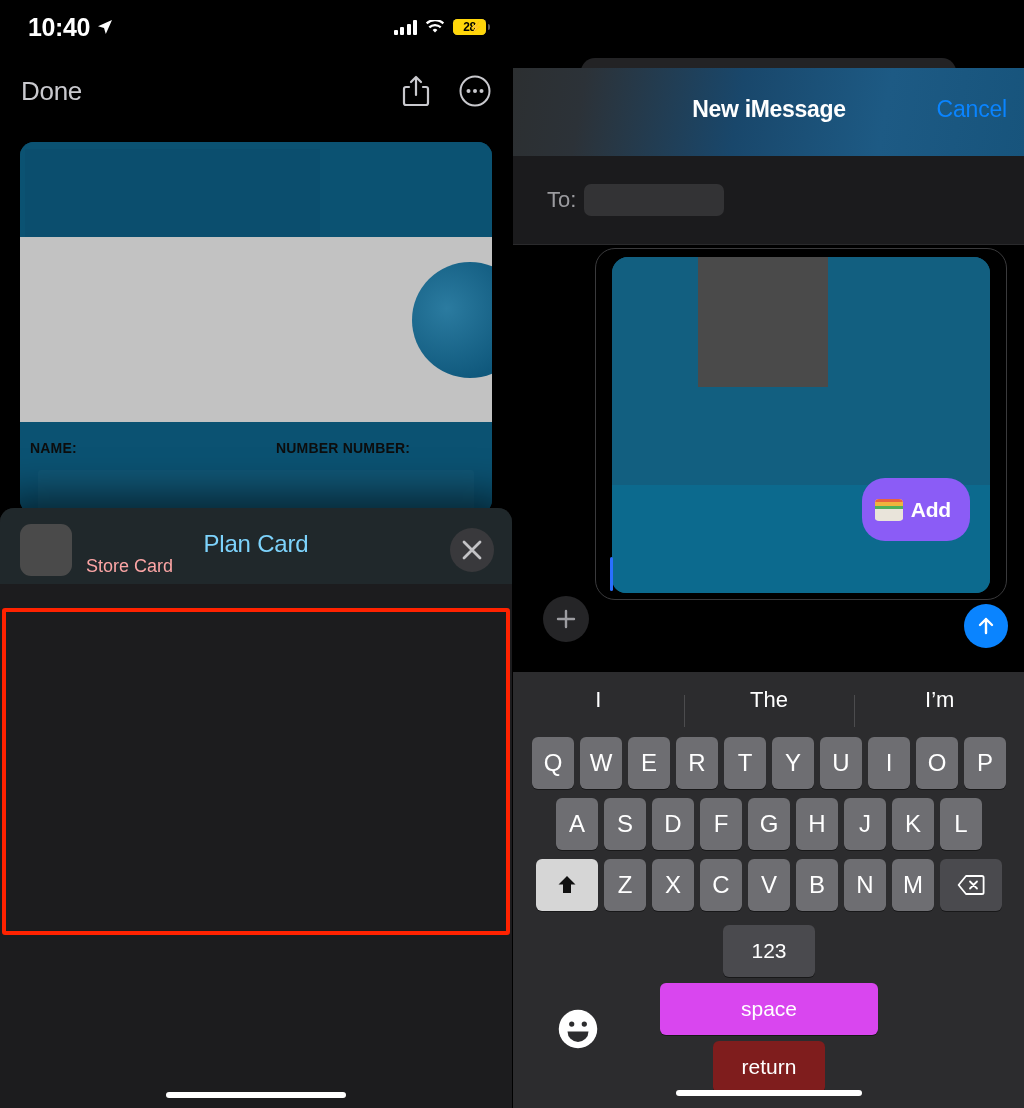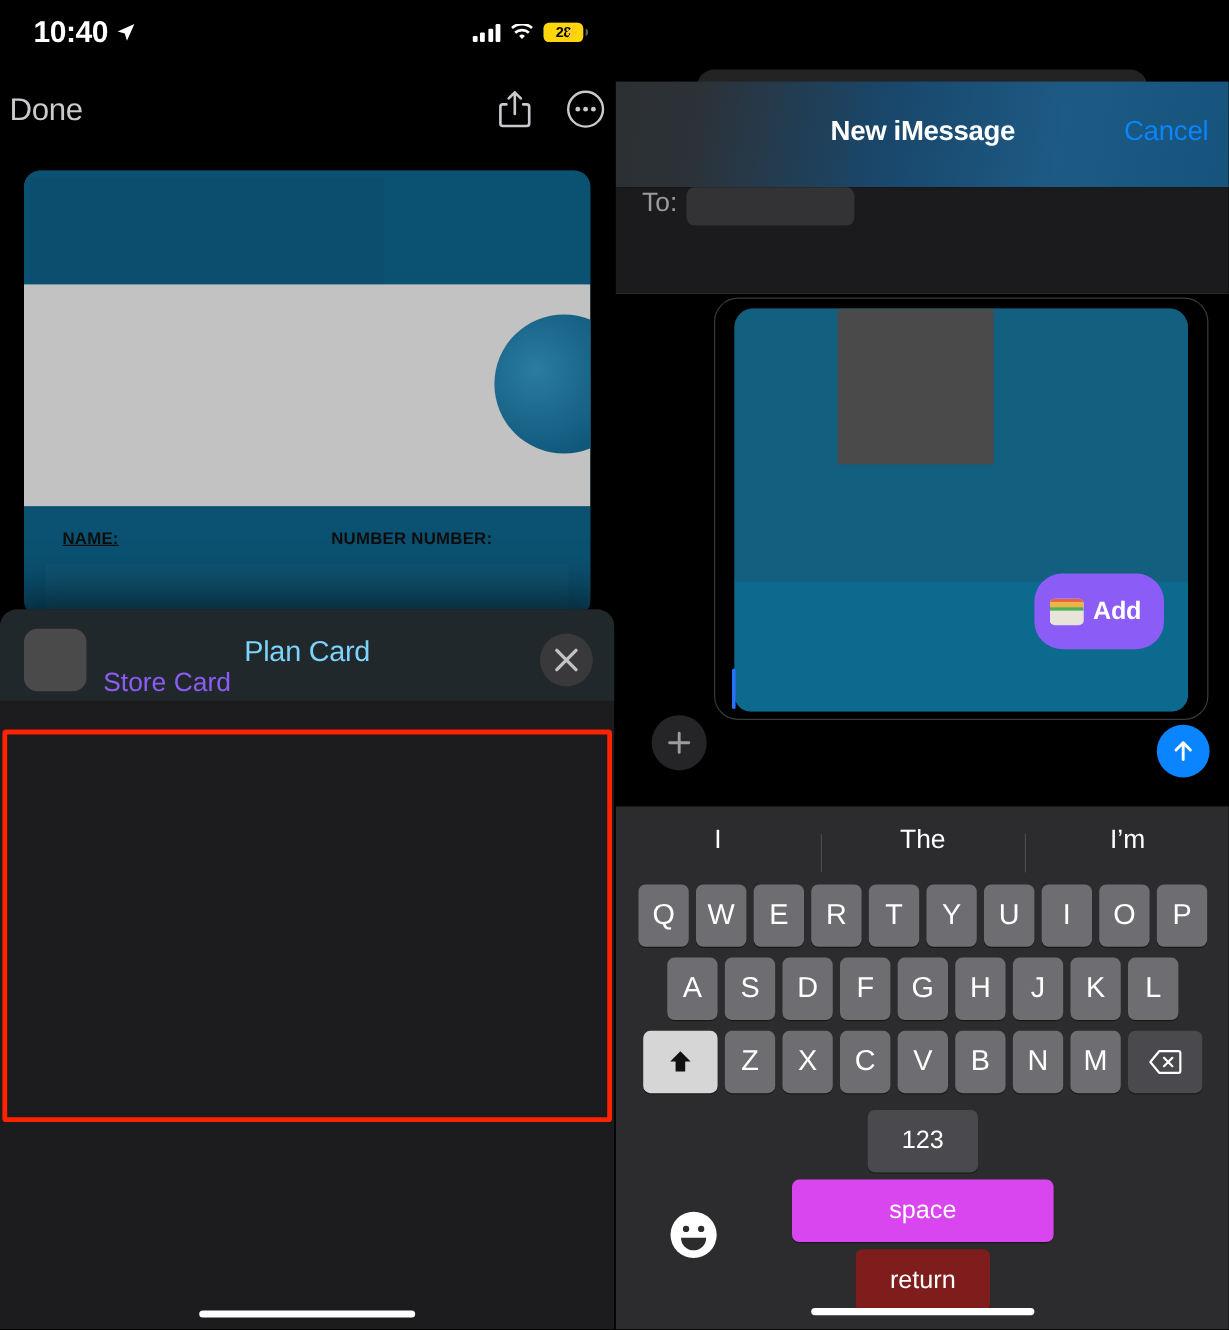--- a/index.html
+++ b/index.html
@@ -30,71 +30,71 @@
   .batt::after{content:"";position:absolute;right:-4px;top:5px;width:2.5px;height:6px;
     background:#5a5a5a;border-radius:0 2px 2px 0;}
   .batt .fill { height:16px; border-radius:4.5px; background:#ffd60a;
     display:flex; align-items:center; justify-content:center; }
   .batt .lvl { position:absolute; left:0; width:100%; text-align:center;
     font-size:12px; font-weight:700; color:#000; line-height:16px; letter-spacing:-.3px; }
   .batt .bolt { position:absolute; right:3px; top:2px; font-size:11px; color:#000; }
 
   
   .navbar { position:absolute; top:62px; left:0; width:512px; height:58px;
-    display:flex; align-items:center; justify-content:space-between; padding:0 8px; z-index:30; }
+    display:flex; align-items:center; justify-content:space-between; padding:0 21px; z-index:30; }
   .done-btn { color:#c9c9ce; font-size:26px; letter-spacing:-.3px; }
   .nav-icons { display:flex; align-items:center; gap:28px; }
 
   .card-wrap { position:absolute; top:142px; left:20px; width:472px; height:372px;
     border-radius:14px; overflow:hidden; background:#0b5272; }
   .card-top { position:absolute; top:0; left:0; right:0; height:95px; background:#0b5272; }
   .card-top .redact-a { position:absolute; top:7px; left:5px; width:295px; height:88px;
     background:#0b4e6e; }
   .card-mid { position:absolute; top:95px; left:0; right:0; height:185px; background:#c2c2c2; }
   .card-disc { position:absolute; right:-36px; top:120px; width:116px; height:116px;
     border-radius:50%; background:radial-gradient(circle at 30% 40%, #2b7ba0, #0f587c 70%); }
   .card-bot { position:absolute; top:280px; left:0; right:0; bottom:0; background:#0b5272; }
   .card-lbl { position:absolute; top:18px; font-size:14px; font-weight:700;
     color:#0d0d0d; letter-spacing:.2px; }
-  .card-lbl.name { left:32px;text-decoration:underline; }
+  .card-lbl.name { left:10px; }
   .card-lbl.policy { left:256px; }
   .card-ghost { position:absolute; left:18px; right:18px; top:48px; height:44px;
     background:rgba(255,255,255,.025); border-radius:3px; }
 
   
   .sheet { position:absolute; left:0; bottom:0; width:512px; height:600px;
     background:#1c1c1e; border-radius:14px 14px 0 0; z-index:35;
     box-shadow:0 -12px 40px rgba(0,0,0,.6); }
   .sheet-head { position:relative; height:76px; padding:14px 18px 0 20px; background:#20282b;
     border-radius:14px 14px 0 0; }
   .sh-thumb { position:absolute; left:20px; top:16px; width:52px; height:52px;
     border-radius:11px; background:#4a4a4a; }
   .sh-title { position:absolute; left:0; right:0; top:22px; text-align:center;
     color:#7dd3fc; font-size:24px; font-weight:400; letter-spacing:-.2px; }
-  .sh-sub { position:absolute; left:86px; top:48px; color:#8b5cf6; font-size:22px; }
+  .sh-sub { position:absolute; left:86px; top:48px; color:#fca5a5; font-size:18px; }
   .sh-close { position:absolute; right:18px; top:20px; width:44px; height:44px;
     border-radius:50%; background:#39393c; display:flex; align-items:center; justify-content:center; }
 
   .annot { position:absolute; left:2px; top:608px; width:508px; height:327px;
     border:4px solid #ff2200; border-radius:3px; z-index:50; pointer-events:none; }
   .home-ind { position:absolute; bottom:10px; left:50%; transform:translateX(-50%);
     width:180px; height:6px; border-radius:3px; background:#fff; }
 
   
   .msg-bg { position:absolute; inset:0; background:#000; }
   .card-peek { position:absolute; left:68px; right:68px; top:58px; height:40px;
     background:#232325; border-radius:14px 14px 0 0; }
   .msg-navbar { position:absolute; left:0; top:68px; width:512px; height:88px;
     background:linear-gradient(100deg,#2c2f31 0%,#2c3238 14%,#19476b 44%,#1d5a84 72%,#17547c 100%); }
   .msg-title { position:absolute; left:0; right:0; top:28px; text-align:center;
     color:#fff; font-size:23px; font-weight:700; letter-spacing:-.3px; }
   .msg-cancel { position:absolute; right:18px; top:28px; color:#0a84ff;
     font-size:23px; letter-spacing:-.2px; }
   .to-row { position:absolute; left:0; top:156px; width:512px; height:88px;
-    background:#1b1b1d; display:flex; padding-left:22px; }
+    background:#1b1b1d; display:flex; align-items:center; padding-left:34px; }
   .to-label { color:#9b9b9f; font-size:22px; margin-right:8px; }
   .to-field { width:140px; height:32px; background:#333335; border-radius:7px; }
   .to-underline { position:absolute; left:0; top:244px; width:512px; height:1px; background:#2a2a2c; }
 
   .bubble-wrap { position:absolute; left:82px; top:248px; width:412px; height:352px;
     border:1.5px solid #3a3a3c; border-radius:20px; background:#000; }
   .attach { position:absolute; left:16px; top:8px; width:378px; height:336px;
     border-radius:16px 16px 14px 14px; overflow:hidden; background:#0e5e7f; }
   .attach-top { position:absolute; top:0; left:0; right:0; height:228px; background:#125f80; }
   .attach-redact { position:absolute; left:86px; top:0; width:130px; height:130px; background:#4a4a4a; }

